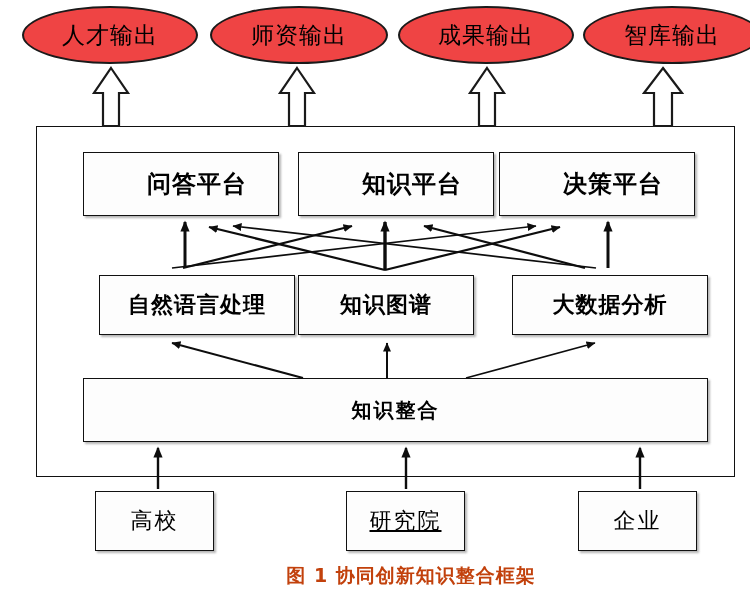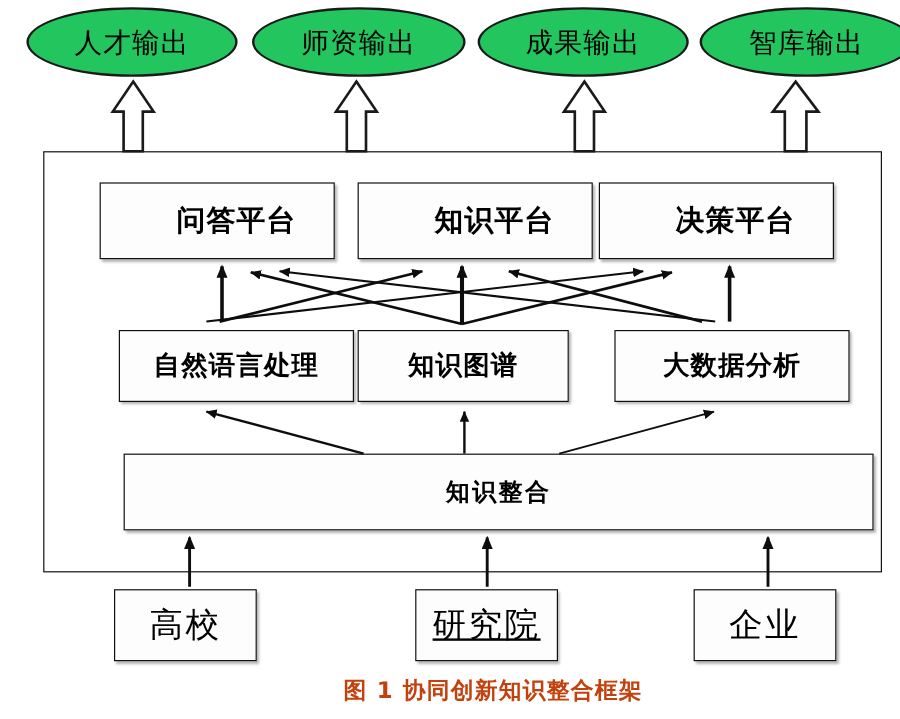--- a/index.html
+++ b/index.html
@@ -10,21 +10,21 @@
     overflow:hidden;
     position:relative;
   }
   #stage{position:absolute;left:0;top:0;width:750px;height:599px;}
 
   
   .oval{
     position:absolute;
     border:2px solid #1a1a1a;
     border-radius:50%;
-    background:#22c55e;
+    background:#ef4444;
     display:flex;align-items:center;justify-content:center;
     box-sizing:border-box;
     color:#000;
     font-size:23px;
     font-weight:500;
     letter-spacing:1px;
   }
 
   
   .outer-frame{
@@ -40,21 +40,21 @@
     border:1.6px solid #111;
     background:#fdfdfd;
     box-sizing:border-box;
     display:flex;align-items:center;justify-content:center;
     color:#000;
     box-shadow:2px 2px 2px rgba(90,90,90,0.45);
   }
   .box.platform{font-size:24px;font-weight:bold;letter-spacing:1px;padding-left:32px;}
   .box.tech{font-size:22px;font-weight:bold;letter-spacing:1px;}
   .box.integration{font-size:20px;font-weight:bold;letter-spacing:2px;}
-  .box.source{font-size:28px;font-weight:500;letter-spacing:2px;}
+  .box.source{font-size:22px;font-weight:500;letter-spacing:2px;}
 
   
   svg.layer{position:absolute;left:0;top:0;width:750px;height:599px;overflow:visible;}
   svg.layer.front{z-index:5;}
 
   .caption{
     position:absolute;
     width:750px;
     text-align:center;
     font-size:19px;
@@ -99,21 +99,21 @@
   <div class="box tech" style="left:83px;top:275px;width:196px;height:60px;margin-left:16px;">
     <span>自然语言处理</span>
   </div>
   <div class="box tech" style="left:298px;top:275px;width:176px;height:60px;">
     <span>知识图谱</span>
   </div>
   <div class="box tech" style="left:512px;top:275px;width:196px;height:60px;">
     <span>大数据分析</span>
   </div>
 
-  <div class="box integration" style="left:83px;top:378px;width:625px;height:64px;margin-left:20px;">
+  <div class="box integration" style="left:83px;top:378px;width:625px;height:64px;">
     <span>知识整合</span>
   </div>
 
   <div class="box source" style="left:95px;top:491px;width:119px;height:60px;">
     <span>高校</span>
   </div>
   <div class="box source" style="left:346px;top:491px;width:119px;height:60px;text-decoration:underline;">
     <span>研究院</span>
   </div>
   <div class="box source" style="left:578px;top:491px;width:119px;height:60px;">

